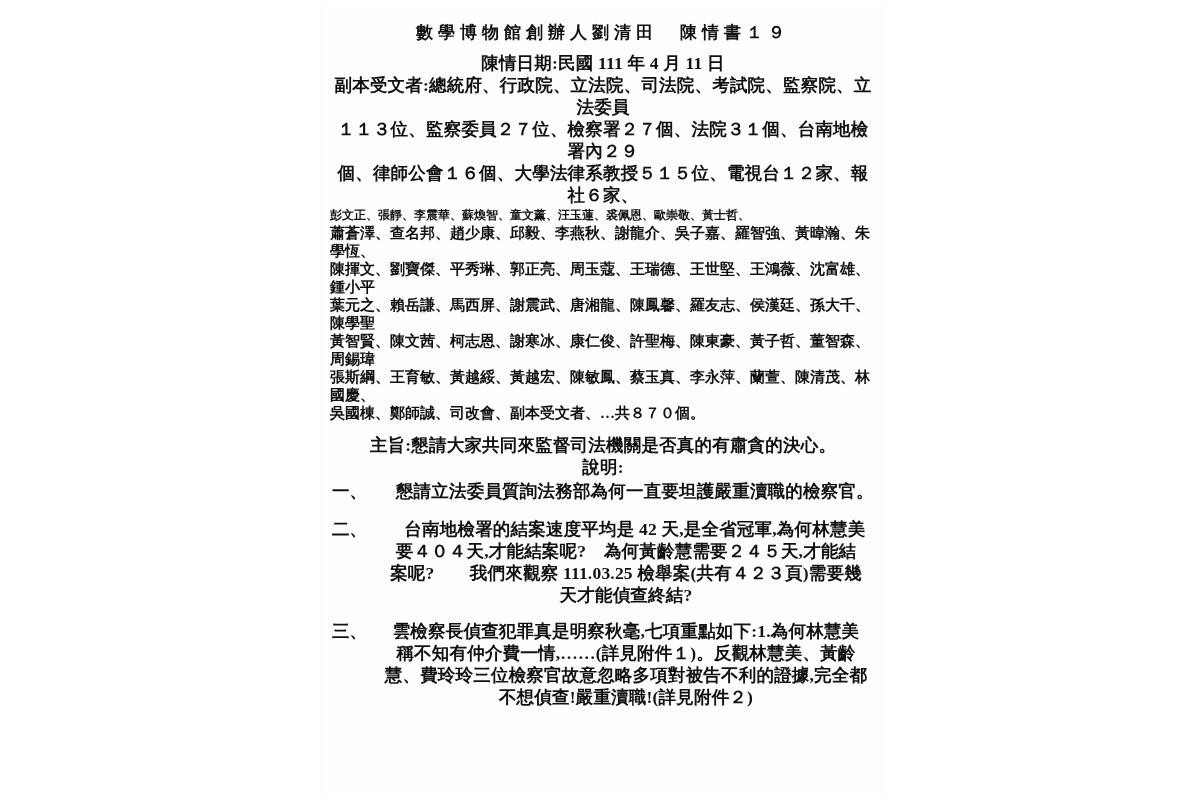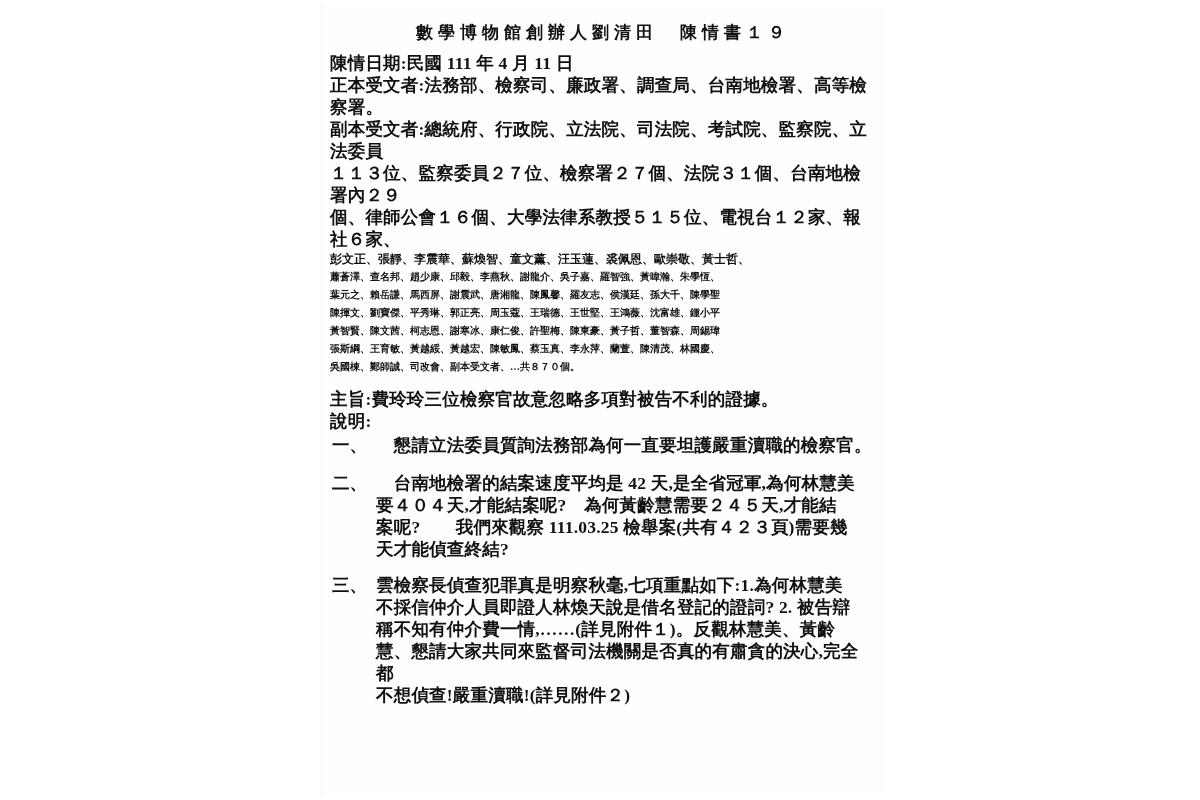--- a/index.html
+++ b/index.html
@@ -15,72 +15,71 @@
     box-shadow:-1px 0 0 rgba(0,0,0,0.04), 1px 0 0 rgba(0,0,0,0.03);
   }
   .inner{padding:12px 6px 0 8px;}
   .title{
     font-size:17px;font-weight:700;letter-spacing:5px;text-align:center;
     margin:4px 0 8px 0;white-space:nowrap;
   }
   .ln{
     font-size:17.5px;line-height:22px;font-weight:600;letter-spacing:0.2px;
     white-space:pre-wrap;
+    text-align:center;
   }
   .n16{font-size:12px;line-height:18px;font-weight:600;letter-spacing:0;white-space:pre-wrap;}
-  .n15{font-size:10px;line-height:18px;font-weight:600;letter-spacing:0;white-space:pre-wrap;}
+  .n15{font-size:15px;line-height:18px;font-weight:600;letter-spacing:0;white-space:pre-wrap;}
   .subject{margin-top:12px;}
   .section{position:relative;padding-left:46px;}
   .secnum{position:absolute;left:2px;top:0;font-size:17.5px;line-height:22px;font-weight:600;}
   .s1{margin-top:2px;}
   .s2{margin-top:16px;}
   .s3{margin-top:14px;}
 </style>
 </head>
 <body>
 
 <div class="page">
   <div class="inner">
     <div class="title">數學博物館創辦人劉清田　陳情書１９</div>
 
     <div class="ln">陳情日期:民國 111 年 4 月 11 日</div>
-    <div class="ln">正本受文者:法務部、檢察司、廉政署、調查局、台南地檢署、高等檢察署。</div>
 
     <div>
       <div class="ln">副本受文者:總統府、行政院、立法院、司法院、考試院、監察院、立法委員</div>
       <div class="ln">１１３位、監察委員２７位、檢察署２７個、法院３１個、台南地檢署內２９</div>
       <div class="ln">個、律師公會１６個、大學法律系教授５１５位、電視台１２家、報社６家、</div>
       <div class="n16">彭文正、張靜、李震華、蘇煥智、童文薰、汪玉蓮、裘佩恩、歐崇敬、黃士哲、</div>
       <div class="n15">蕭蒼澤、查名邦、趙少康、邱毅、李燕秋、謝龍介、吳子嘉、羅智強、黃暐瀚、朱學恆、</div>
+      <div class="n15">陳揮文、劉寶傑、平秀琳、郭正亮、周玉蔻、王瑞德、王世堅、王鴻薇、沈富雄、鍾小平</div>
       <div class="n15">葉元之、賴岳謙、馬西屏、謝震武、唐湘龍、陳鳳馨、羅友志、侯漢廷、孫大千、陳學聖</div>
-      <div class="n15">陳揮文、劉寶傑、平秀琳、郭正亮、周玉蔻、王瑞德、王世堅、王鴻薇、沈富雄、鍾小平</div>
       <div class="n15">黃智賢、陳文茜、柯志恩、謝寒冰、康仁俊、許聖梅、陳東豪、黃子哲、董智森、周錫瑋</div>
       <div class="n15">張斯綱、王育敏、黃越綏、黃越宏、陳敏鳳、蔡玉真、李永萍、蘭萱、陳清茂、林國慶、</div>
       <div class="n15">吳國棟、鄭師誠、司改會、副本受文者、…共８７０個。</div>
     </div>
 
-    <div class="ln subject">主旨:費玲玲三位檢察官故意忽略多項對被告不利的證據。</div>
+    <div class="ln subject">主旨:懇請大家共同來監督司法機關是否真的有肅貪的決心。</div>
     <div class="ln">說明:</div>
 
     <div class="section s1">
       <span class="secnum">一、</span>
       <div class="ln">　懇請立法委員質詢法務部為何一直要坦護嚴重瀆職的檢察官。</div>
     </div>
 
     <div class="section s2">
       <span class="secnum">二、</span>
       <div class="ln">　台南地檢署的結案速度平均是 42 天,是全省冠軍,為何林慧美</div>
       <div class="ln">要４０４天,才能結案呢?　為何黃齡慧需要２４５天,才能結</div>
       <div class="ln">案呢?　　我們來觀察 111.03.25 檢舉案(共有４２３頁)需要幾</div>
       <div class="ln">天才能偵查終結?</div>
     </div>
 
     <div class="section s3">
       <span class="secnum">三、</span>
       <div class="ln">雲檢察長偵查犯罪真是明察秋毫,七項重點如下:1.為何林慧美</div>
-      <div class="ln">不採信仲介人員即證人林煥天說是借名登記的證詞? 2. 被告辯</div>
       <div class="ln">稱不知有仲介費一情,……(詳見附件１)。反觀林慧美、黃齡</div>
-      <div class="ln">慧、懇請大家共同來監督司法機關是否真的有肅貪的決心,完全都</div>
+      <div class="ln">慧、費玲玲三位檢察官故意忽略多項對被告不利的證據,完全都</div>
       <div class="ln">不想偵查!嚴重瀆職!(詳見附件２)</div>
     </div>
 
   </div>
 </div>
 
 </body></html>

